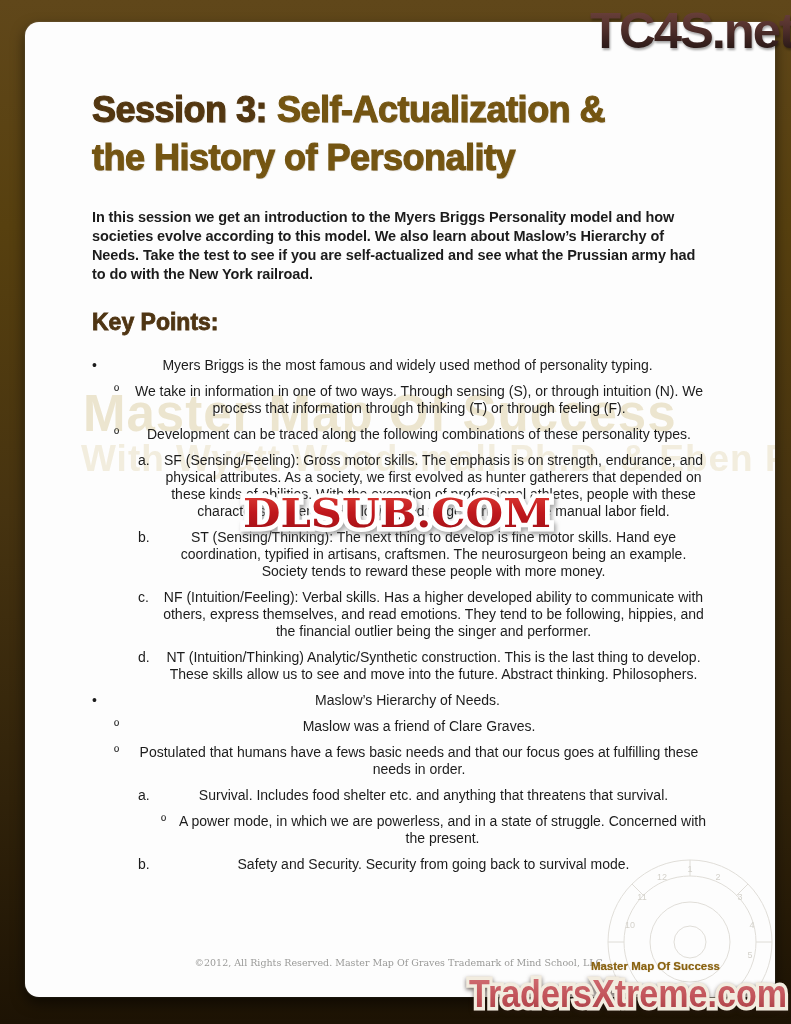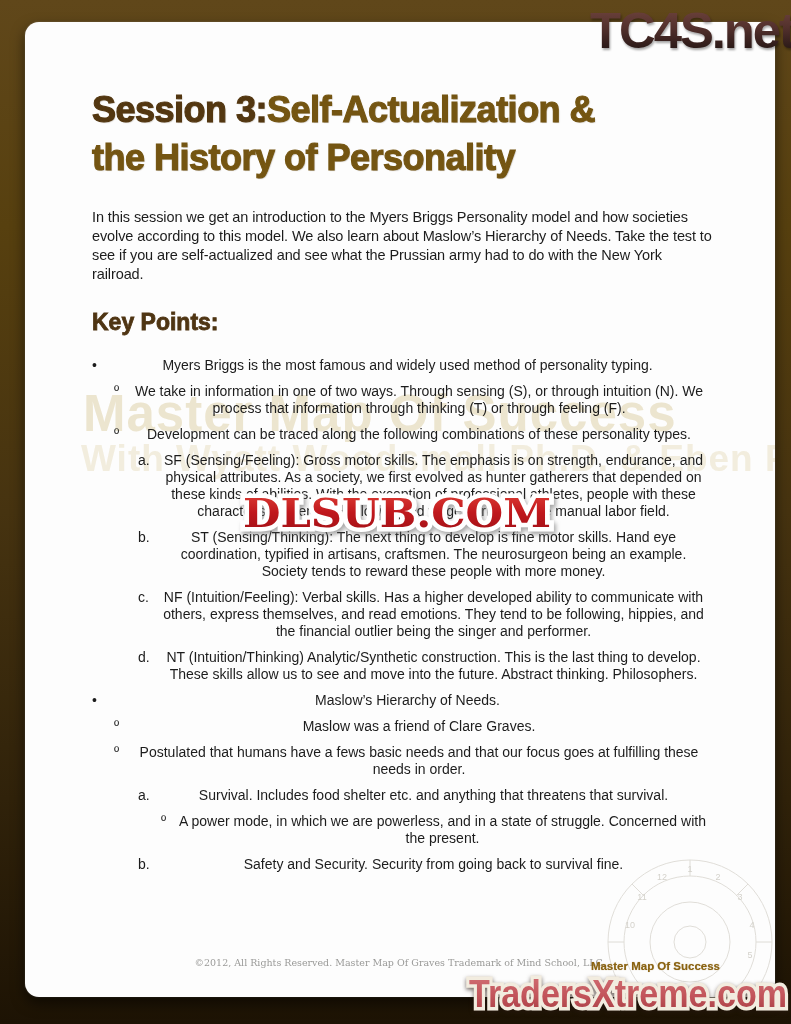--- a/index.html
+++ b/index.html
@@ -29,24 +29,24 @@
     color:var(--watermark_cream2,#f2edde);z-index:0;
   }
   .content{position:absolute;inset:0;padding:64px 66px 0 67px;z-index:2;box-sizing:border-box;}
   h1.title{
     margin:0 0 26px 0;font-size:36px;line-height:1.33;font-weight:900;
     letter-spacing:-0.5px;
     -webkit-text-stroke:1.1px currentColor;
     color:var(--title_gold,#745512);
     text-shadow:1px 1px 1px rgba(60,40,10,.25);
   }
-  h1.title .t-dark{color:var(--title_dark,#533711);-webkit-text-stroke:1.1px currentColor;}
+  h1.title .t-dark{color:var(--title_dark,#533711);-webkit-text-stroke:1.1px currentColor;margin-right:10px;}
   p.intro{
     margin:0 0 25px 0;width:620px;
-    font-size:14.5px;line-height:19px;font-weight:normal;letter-spacing:-0.1px;
+    font-size:14.5px;line-height:19px;font-weight:bold;letter-spacing:-0.1px;
     color:var(--body_text,#1c1c1c);
   }
   h2.keypoints{
     margin:16px 0 21px 0;font-size:23px;font-weight:900;
     -webkit-text-stroke:0.8px currentColor;
     color:var(--heading_brown,#4f3513);
   }
   .kp-list{width:618px;color:var(--body_text,#1c1c1c);}
   .kp-item{display:flex;margin:0 0 9px 0;font-size:14px;line-height:17px;}
   .kp-item .marker{flex:0 0 auto;}
@@ -162,21 +162,21 @@
           <div class="kp-item level-3">
             <span class="marker">a.</span>
             <span class="kp-text">Survival. Includes food shelter etc. and anything that threatens that survival.</span>
           </div>
           <div class="kp-item level-4">
             <span class="marker">º</span>
             <span class="kp-text">A power mode, in which we are powerless, and in a state of struggle. Concerned with the present.</span>
           </div>
           <div class="kp-item level-3">
             <span class="marker">b.</span>
-            <span class="kp-text">Safety and Security. Security from going back to survival fine.</span>
+            <span class="kp-text">Safety and Security. Security from going back to survival mode.</span>
           </div>
         </div>
 
       <div class="footer">©2012, All Rights Reserved. Master Map Of Graves Trademark of Mind School, LLC.</div>
     </div>
 
     <div class="logo-gold">Master Map Of Success</div>
   </div>
 
   <svg class="ovl ovl-tc4s" width="210" height="64" viewBox="0 0 210 64">

